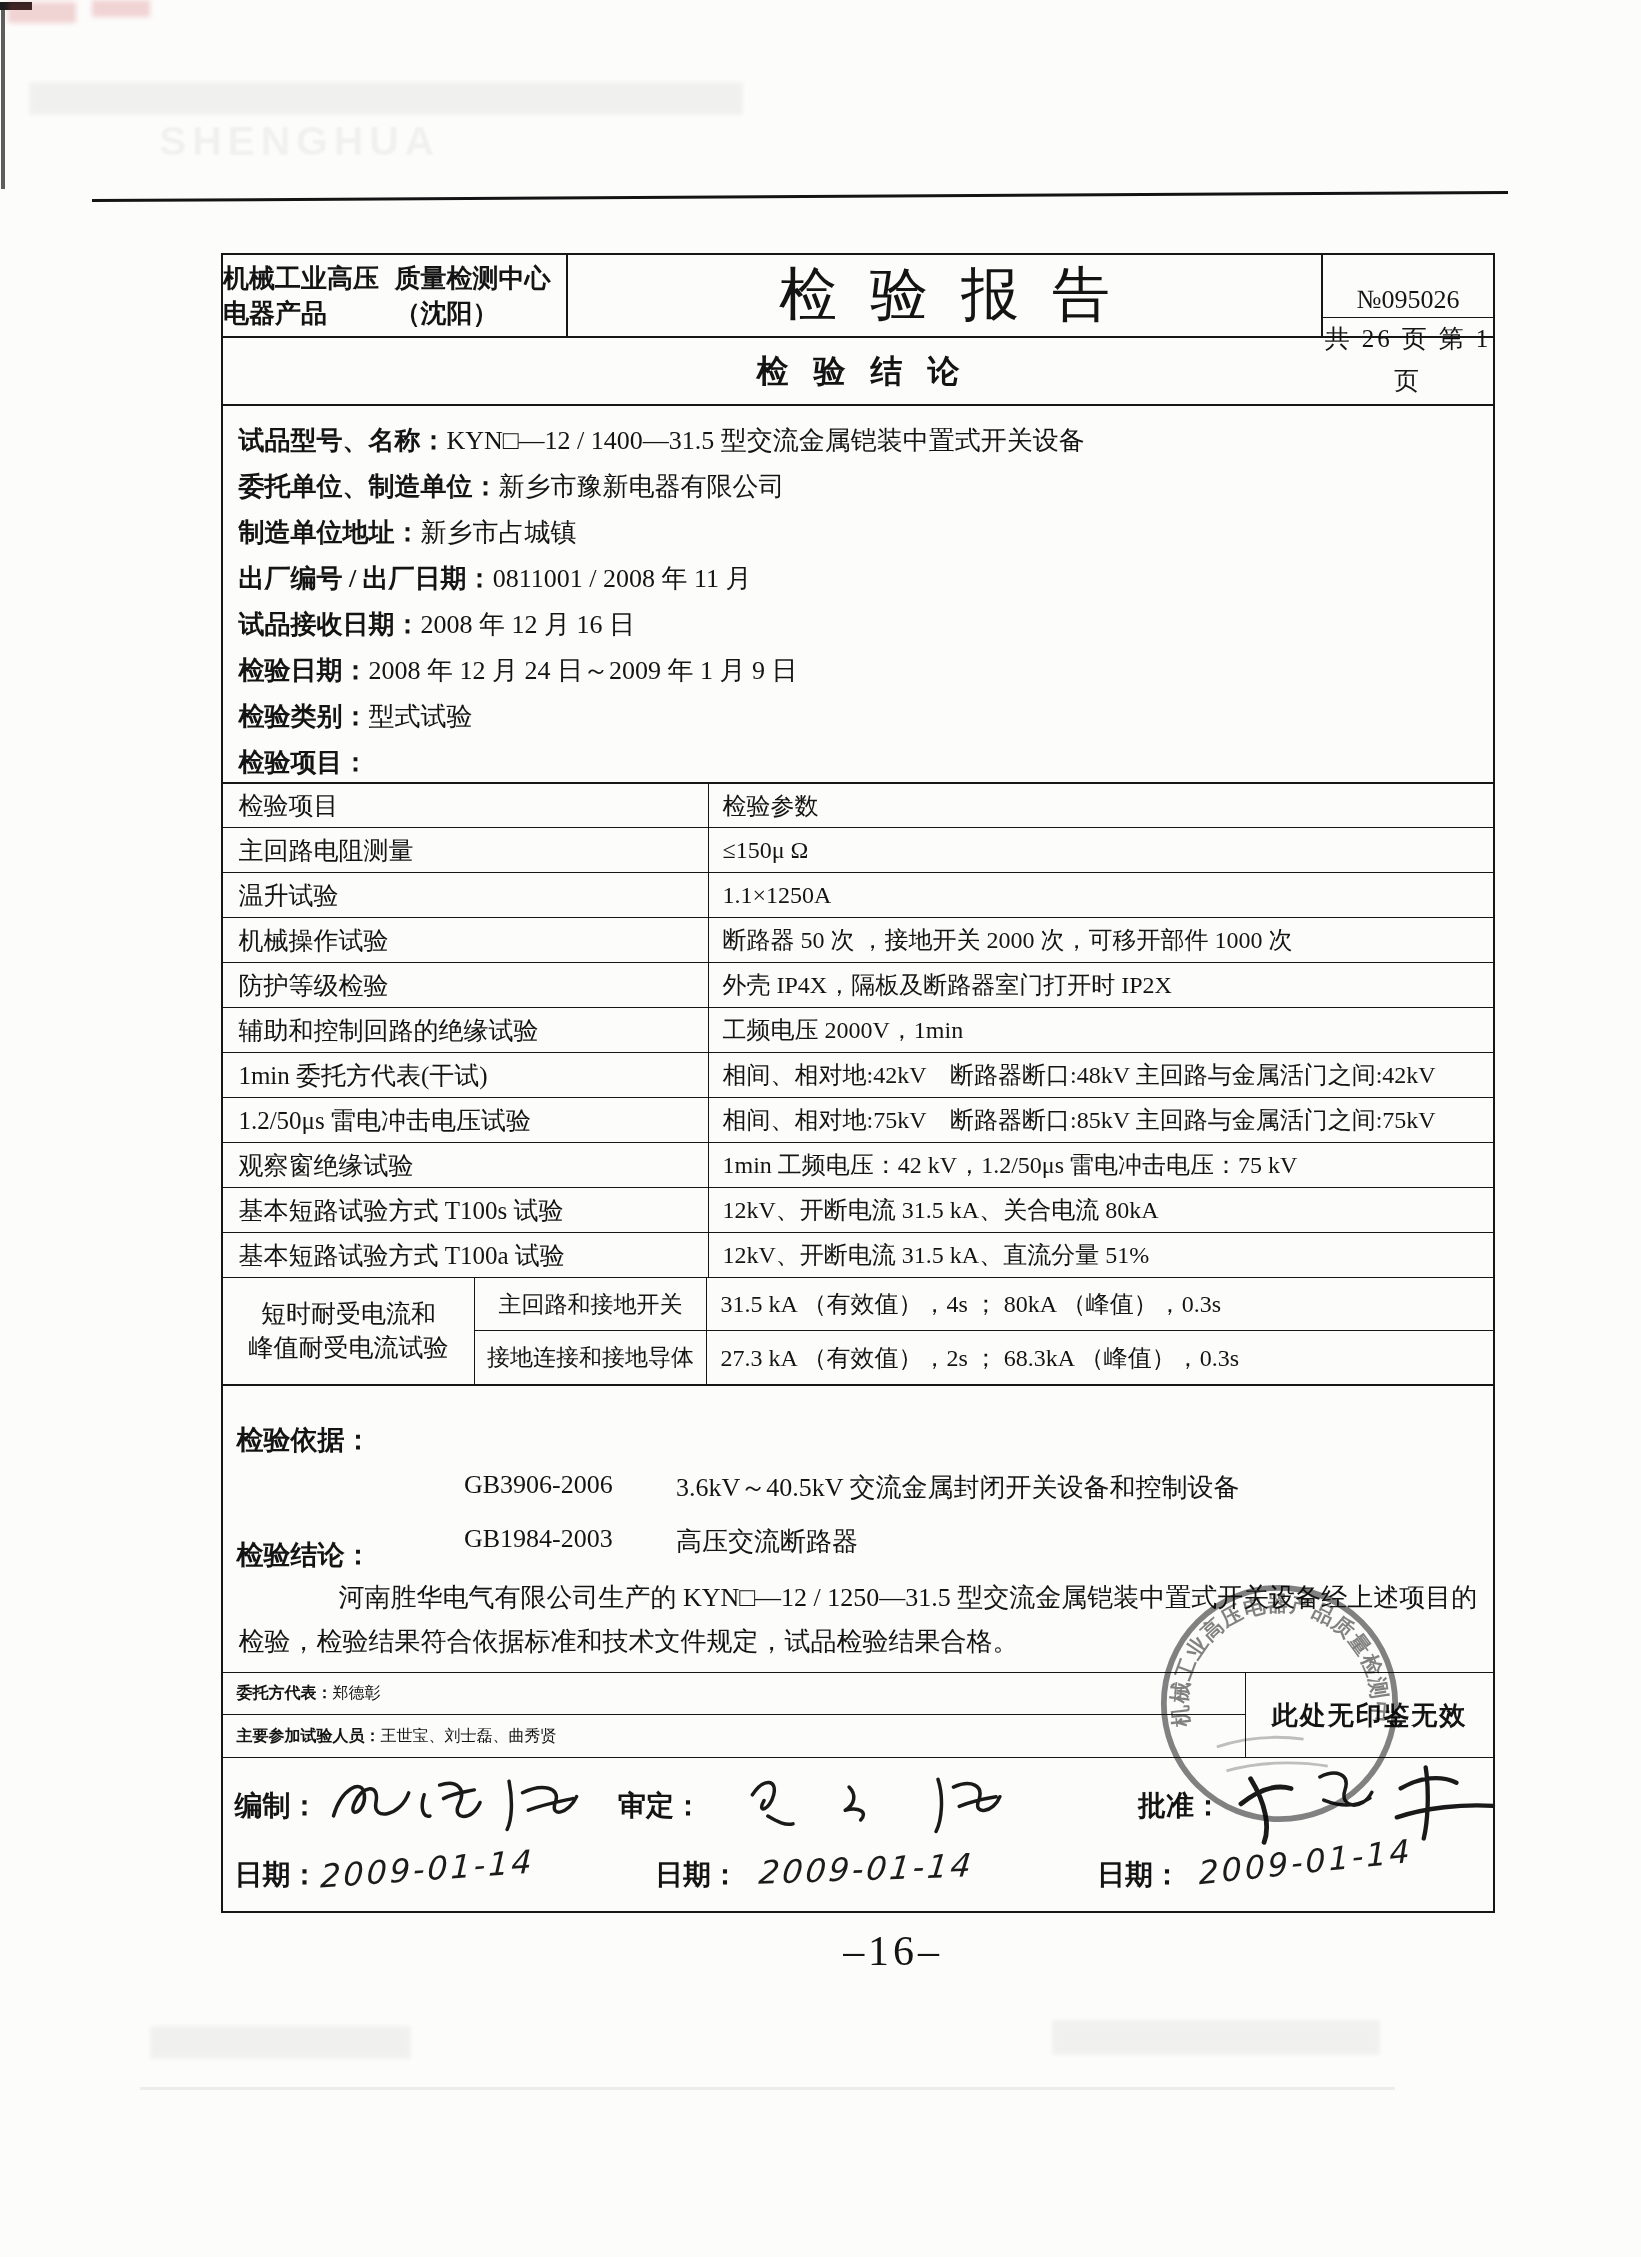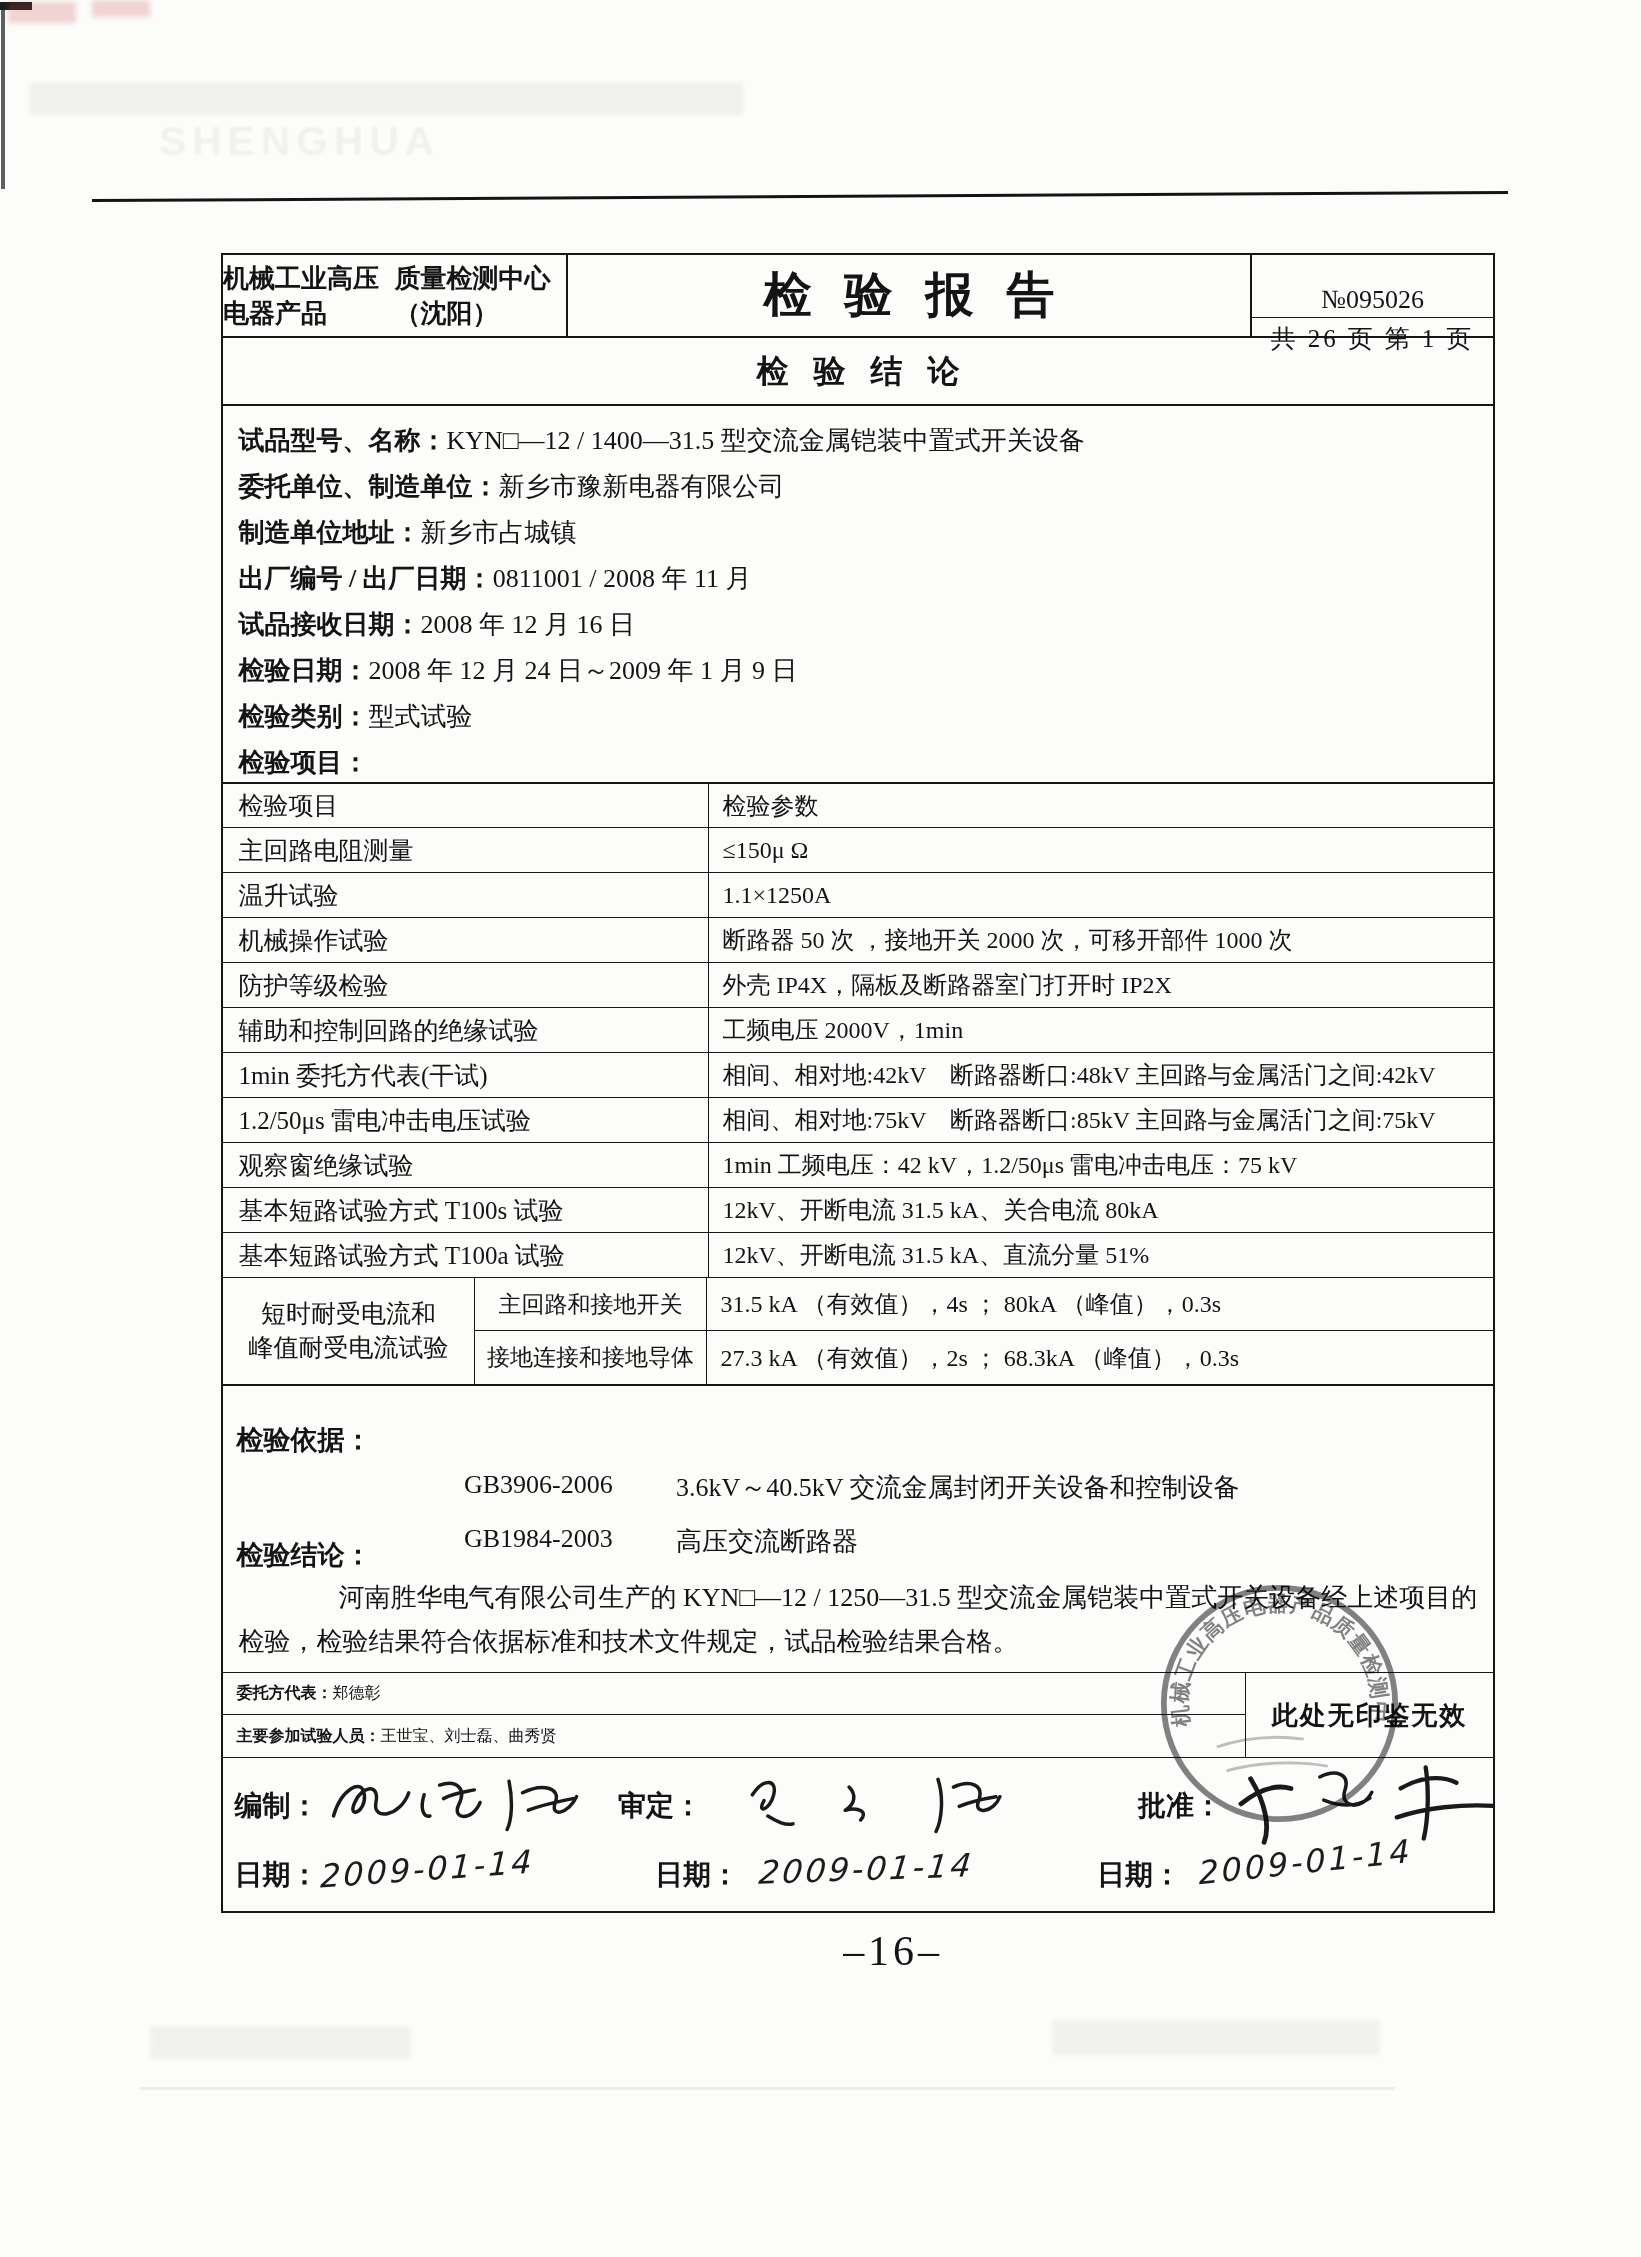--- a/index.html
+++ b/index.html
@@ -15,22 +15,22 @@
       font-size:41px;font-weight:bold;letter-spacing:5.8px;color:#000;opacity:.045;filter:blur(1px);}
   .top-rule{position:absolute;left:92px;top:195px;width:1416px;height:2.9px;background:#141414;
             transform:rotate(-0.33deg);}
   
   .doc{position:absolute;left:221px;top:253px;width:1274px;border:2.9px solid #161616;box-sizing:border-box;}
   .doc *{box-sizing:border-box;}
   
   .hdr{display:flex;height:83px;border-bottom:2.9px solid #161616;}
   .hdr-org{width:345px;border-right:2.9px solid #161616;display:flex;
            justify-content:center;align-items:center;font-size:26px;font-weight:bold;line-height:35px;}
-  .hdr-title{width:684px;border-right:2.9px solid #161616;text-align:center;font-size:48px;
-             font-weight:bold;letter-spacing:33px;line-height:79px;text-indent:33px;}
+  .hdr-title{width:755px;border-right:2.9px solid #161616;text-align:center;font-size:58px;
+             font-weight:normal;letter-spacing:33px;line-height:79px;text-indent:33px;}
   .hdr-meta{flex:1;display:flex;flex-direction:column;margin-top:26px;}
   .meta-no{height:37px;border-bottom:1.9px solid #161616;text-align:center;font-size:26px;line-height:37px;}
   .meta-pages{flex:1;text-align:center;font-size:25px;line-height:42px;letter-spacing:2.9px;}
   
   .band{height:68px;border-bottom:2.9px solid #161616;text-align:center;font-size:32px;font-weight:bold;
         letter-spacing:25px;line-height:66px;text-indent:25px;}
   
   .info{height:378px;border-bottom:2.9px solid #161616;padding:11.6px 17.4px 0 15.4px;}
   .info-line{height:46px;font-size:26px;line-height:46px;white-space:nowrap;}
   .info-line .lbl{font-weight:bold;}

